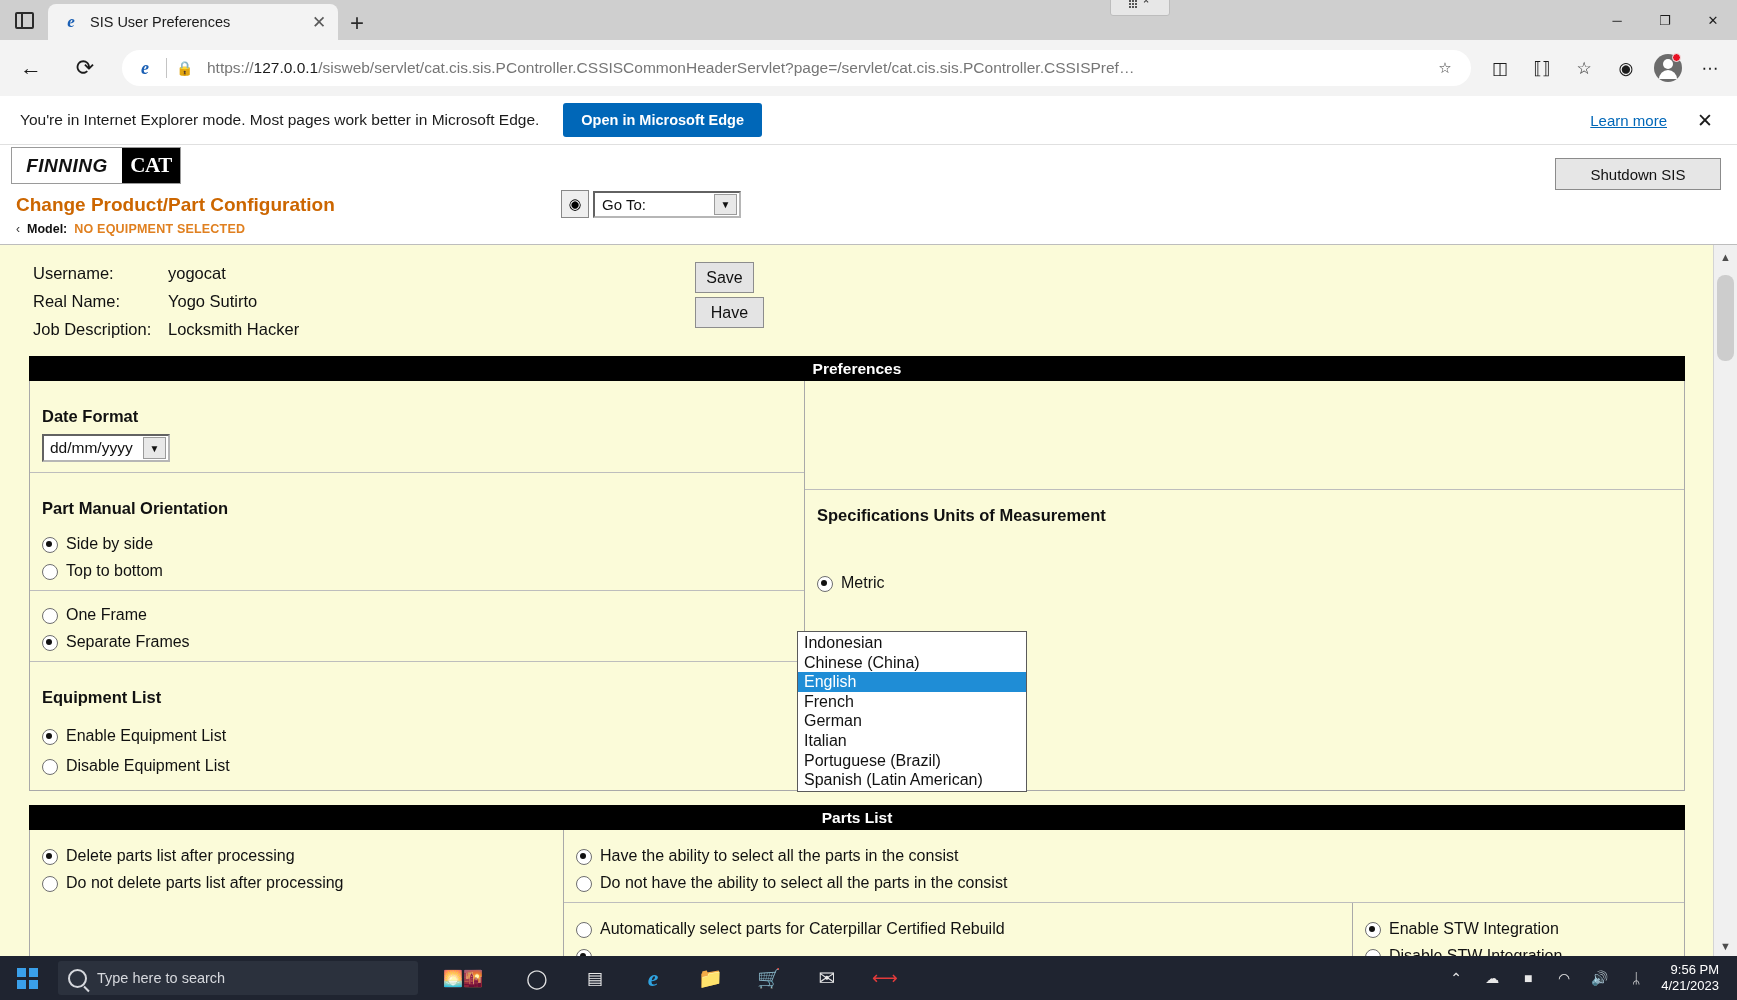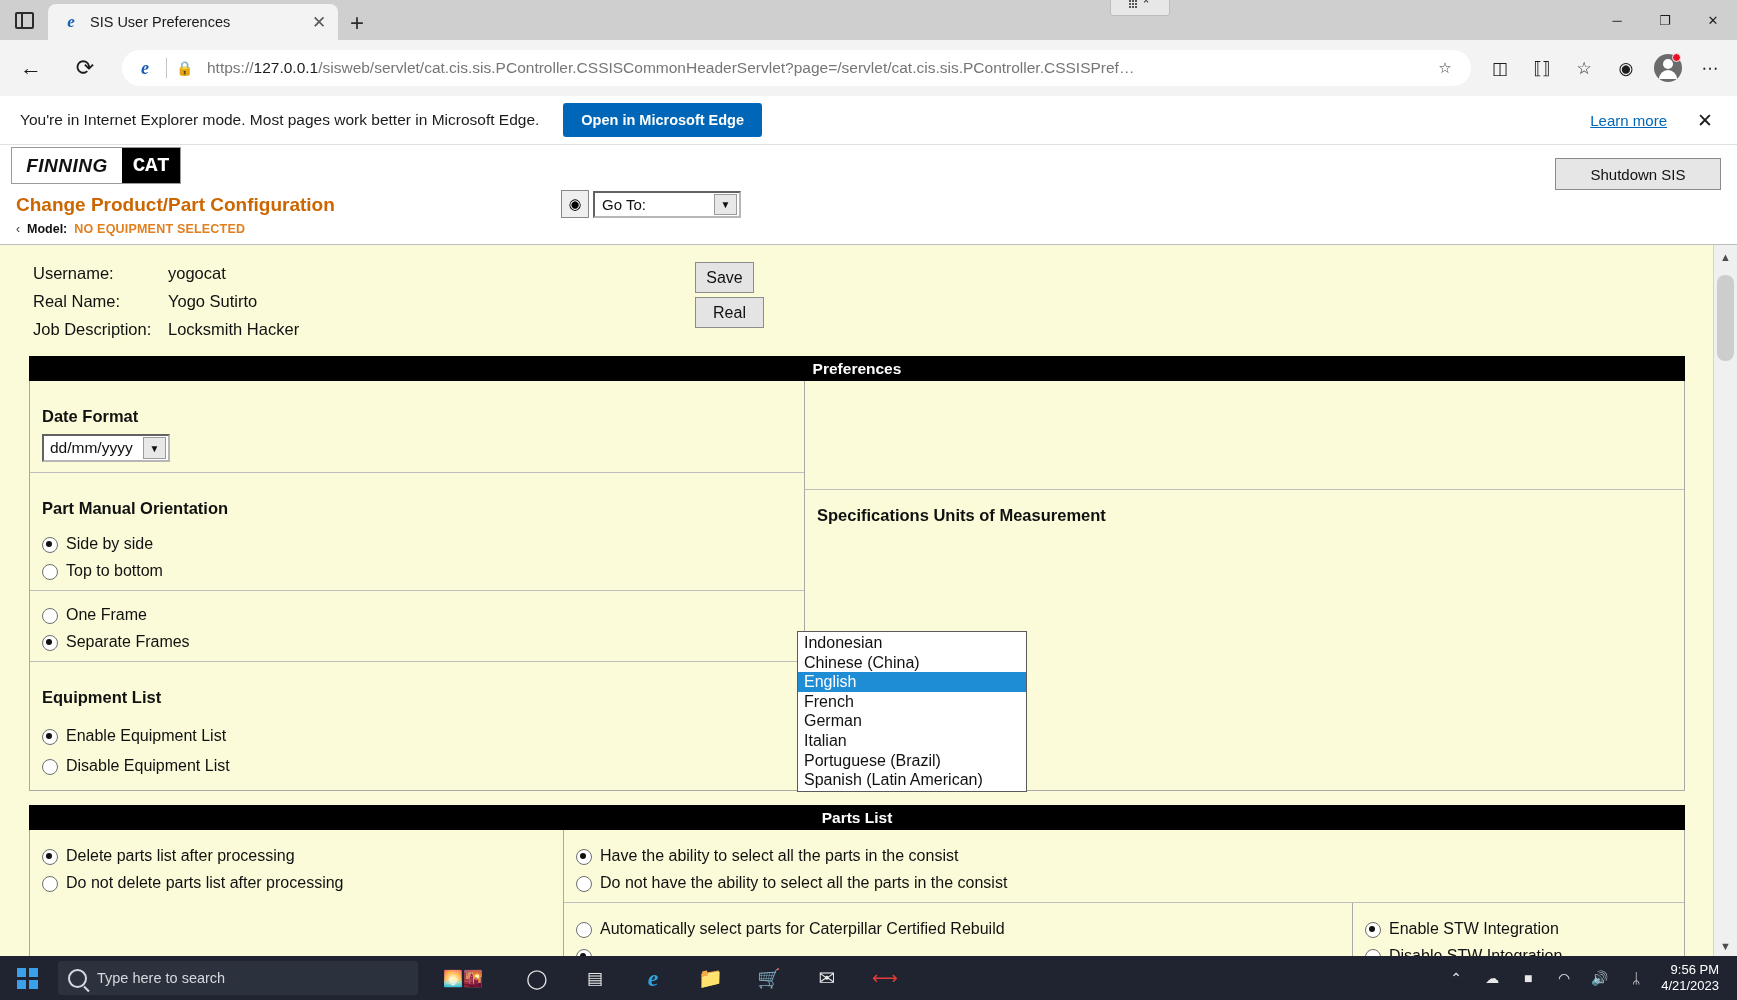--- a/index.html
+++ b/index.html
@@ -167,21 +167,21 @@
     border:1px solid #9a9a9a; background:#ffffff;
     display:flex; align-items:stretch;
   }
   .logo-finning {
     flex:1; display:flex; align-items:center; justify-content:center;
     font-family:"Liberation Sans", sans-serif;
     font-weight:700; font-style: italic; font-size:19px; letter-spacing:0.5px; color:#111;
   }
   .logo-cat {
     width:58px; background:#000; color:#fff; display:flex; align-items:center; justify-content:center;
-    font-weight:900; font-size:21px; font-family:Liberation Mono, monospace;
+    font-weight:900; font-size:21px; font-family:Liberation Serif, serif;
     letter-spacing:-0.5px;
   }
   .sis-title {
     position:absolute; left:0; right:0; top:14px; text-align:center;
     font-family:"Liberation Serif", serif; font-weight:700; font-size:22.5px; color:#111;
   }
   .shutdown-btn {
     position:absolute; right:16px; top:12px; width:164px; height:30px;
     background:#e6e6e6; border:1px solid #8b8b8b;
     display:flex; align-items:center; justify-content:center;
@@ -438,21 +438,21 @@
           </div>
           <div class="row">
             <span class="k">Real Name:</span>
             <span class="v">Yogo Sutirto</span>
           </div>
           <div class="row">
             <span class="k">Job Description:</span>
             <span class="v">Locksmith Hacker</span>
           </div>
           <div class="btn-save">Save</div>
-          <div class="btn-reset">Real</div>
+          <div class="btn-reset">Have</div>
         </div>
 
         <div class="section-bar">Preferences</div>
 
         <div class="panel">
           <div class="pcol left">
 
             <div class="grp">
               <div class="grp-title">Date Format</div>
               <div class="sel-small">
@@ -495,20 +495,24 @@
                 <span>Disable Equipment List</span>
               </div>
             </div>
 
           </div>
 
           <div class="pcol right">
             <div class="grp" style="height:92px;"></div>
             <div class="grp" style="min-height:265px;">
               <div class="grp-title" style="margin-top:10px;">Specifications Units of Measurement</div>
+              <div class="opt" style="margin-top:40px;">
+                <span class="radio on"></span>
+                <span>Metric</span>
+              </div>
             </div>
           </div>
         </div>
 
         <div class="section-bar" style="margin-top:14px;">Parts List</div>
 
         <div class="parts-panel">
           <div class="parts-col-a">
             <div class="opt">
               <span class="radio on"></span>

